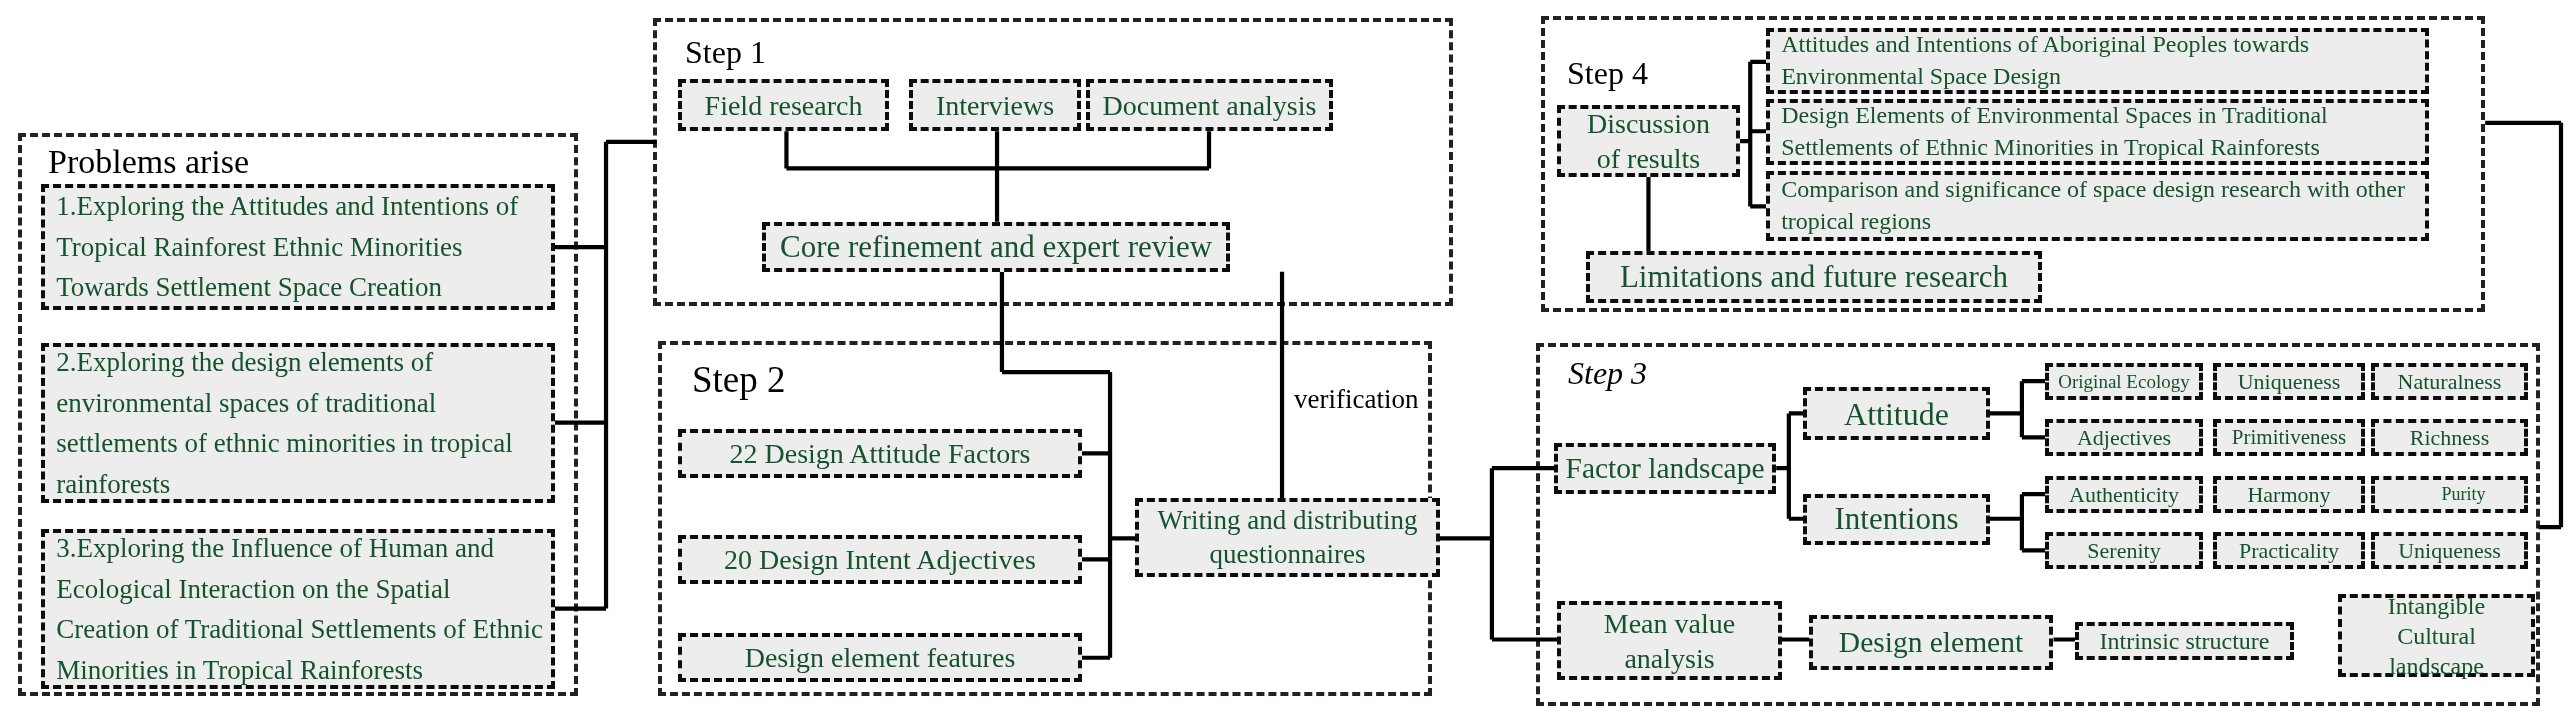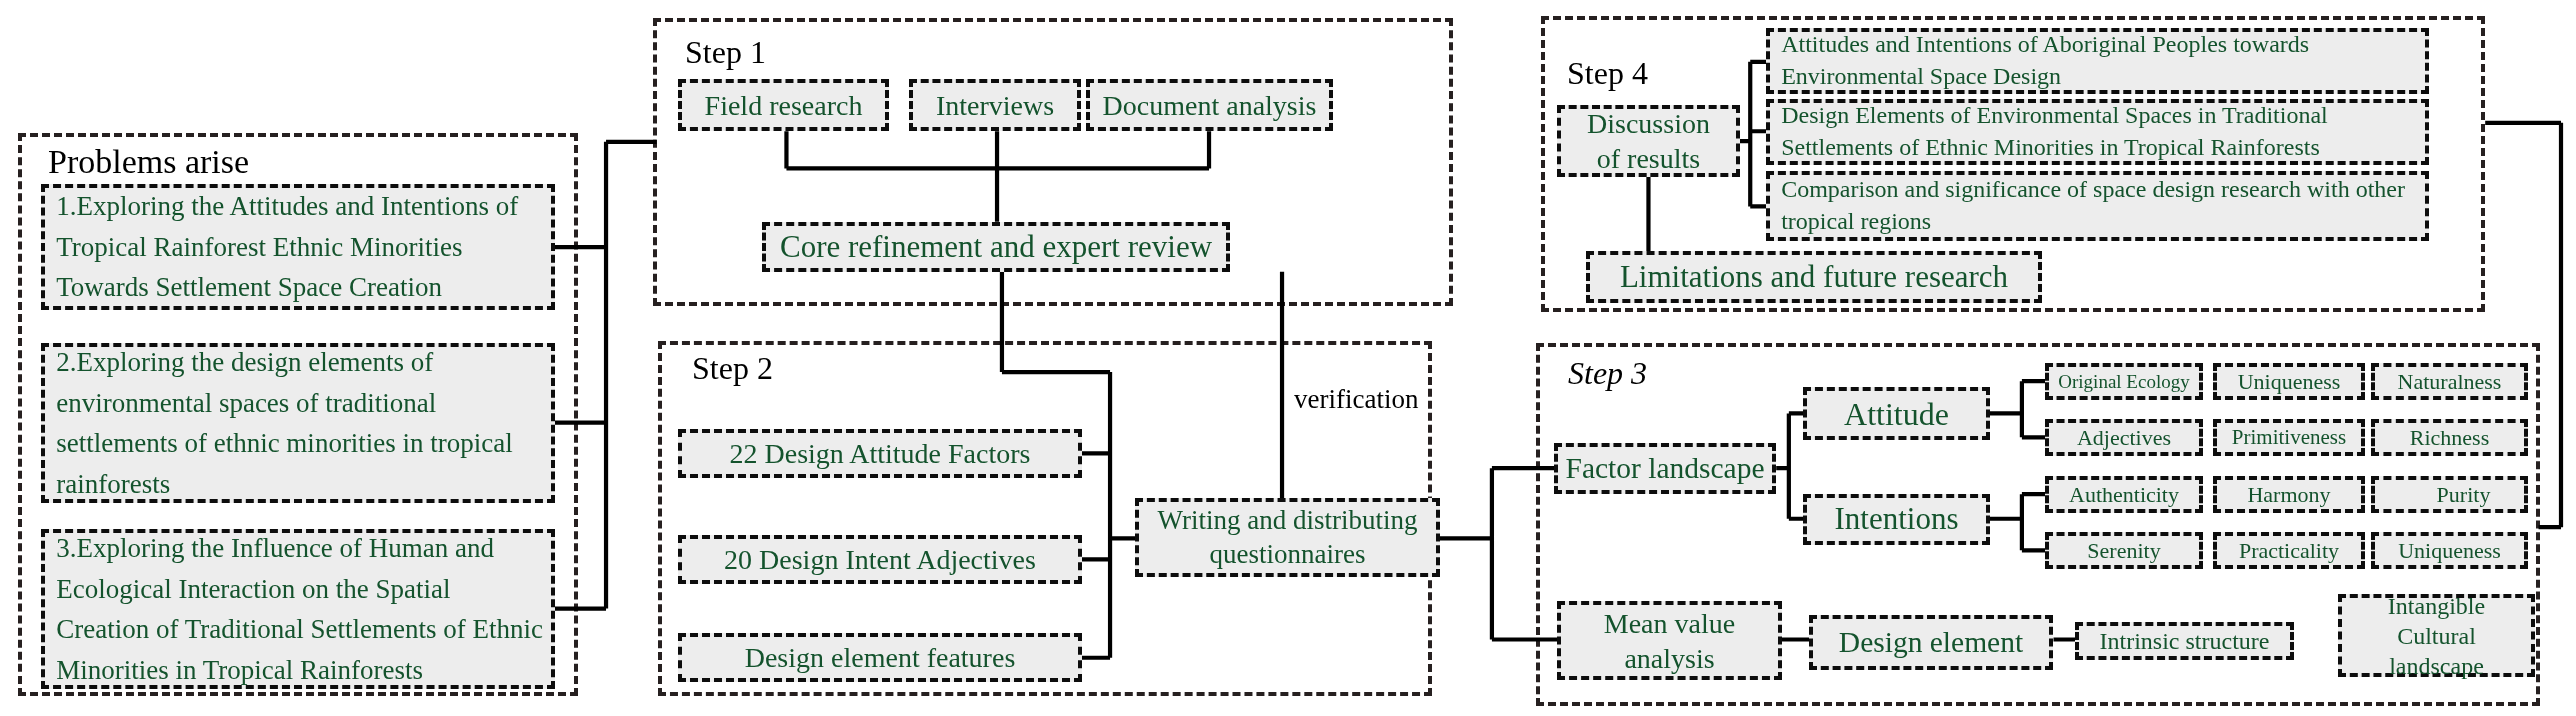--- a/index.html
+++ b/index.html
@@ -53,41 +53,41 @@
   <div class="box left" style="left:41px;top:184px;width:514px;height:126px;font-size:27px;line-height:1.5;">1.Exploring the Attitudes and Intentions of Tropical Rainforest Ethnic Minorities Towards Settlement Space Creation</div>
   <div class="box left" style="left:41px;top:343px;width:514px;height:160px;font-size:27px;line-height:1.5;">2.Exploring the design elements of environmental spaces of traditional settlements of ethnic minorities in tropical rainforests</div>
   <div class="box left" style="left:41px;top:529px;width:514px;height:160px;font-size:27px;line-height:1.5;">3.Exploring the Influence of Human and Ecological Interaction on the Spatial Creation of Traditional Settlements of Ethnic Minorities in Tropical Rainforests</div>
 
   <div class="ptitle" style="left:685px;top:34px;font-size:32px;">Step 1</div>
   <div class="box" style="left:678px;top:79px;width:211px;height:52px;font-size:28px;">Field research</div>
   <div class="box" style="left:909px;top:79px;width:172px;height:52px;font-size:28px;">Interviews</div>
   <div class="box" style="left:1086px;top:79px;width:247px;height:52px;font-size:28px;">Document analysis</div>
   <div class="box" style="left:762px;top:222px;width:468px;height:50px;font-size:31px;">Core refinement and expert review</div>
 
-  <div class="ptitle" style="left:692px;top:350px;font-size:32px;">Step 2</div>
+  <div class="ptitle" style="left:692px;top:358px;font-size:37px;">Step 2</div>
   <div class="box" style="left:678px;top:429px;width:404px;height:49px;font-size:28px;">22 Design Attitude Factors</div>
   <div class="box" style="left:678px;top:535px;width:404px;height:49px;font-size:28px;">20 Design Intent Adjectives</div>
   <div class="box" style="left:678px;top:633px;width:404px;height:49px;font-size:28px;">Design element features</div>
   <div class="box" style="left:1135px;top:498px;width:305px;height:79px;font-size:27px;padding:0 7px;">Writing and distributing questionnaires</div>
   <div class="label" style="left:1294px;top:384px;font-size:27px;">verification</div>
 
   <div class="ptitle" style="left:1568px;top:355px;font-size:32px;font-style:italic;">Step 3</div>
   <div class="box" style="left:1554px;top:443px;width:222px;height:51px;font-size:29.5px;">Factor landscape</div>
   <div class="box" style="left:1803px;top:387px;width:187px;height:53px;font-size:32px;">Attitude</div>
   <div class="box" style="left:1803px;top:494px;width:187px;height:51px;font-size:31px;">Intentions</div>
 
   <div class="box" style="left:2045px;top:363px;width:158px;height:37px;font-size:19px;">Original Ecology</div>
   <div class="box" style="left:2213px;top:363px;width:152px;height:37px;font-size:22px;">Uniqueness</div>
   <div class="box" style="left:2371px;top:363px;width:157px;height:37px;font-size:22px;">Naturalness</div>
   <div class="box" style="left:2045px;top:419px;width:158px;height:37px;font-size:22px;">Adjectives</div>
   <div class="box" style="left:2213px;top:419px;width:152px;height:37px;font-size:21px;">Primitiveness</div>
   <div class="box" style="left:2371px;top:419px;width:157px;height:37px;font-size:22px;">Richness</div>
   <div class="box" style="left:2045px;top:476px;width:158px;height:37px;font-size:22px;">Authenticity</div>
   <div class="box" style="left:2213px;top:476px;width:152px;height:37px;font-size:22px;">Harmony</div>
-  <div class="box" style="left:2371px;top:476px;width:157px;height:37px;font-size:22px;padding-left:28px;">Purity</div>
+  <div class="box" style="left:2371px;top:476px;width:157px;height:37px;font-size:18px;padding-left:28px;">Purity</div>
   <div class="box" style="left:2045px;top:532px;width:158px;height:37px;font-size:22px;">Serenity</div>
   <div class="box" style="left:2213px;top:532px;width:152px;height:37px;font-size:22px;">Practicality</div>
   <div class="box" style="left:2371px;top:532px;width:157px;height:37px;font-size:22px;">Uniqueness</div>
 
   <div class="box" style="left:1557px;top:601px;width:225px;height:79px;font-size:28px;padding:0 14px;">Mean value analysis</div>
   <div class="box" style="left:1809px;top:615px;width:244px;height:55px;font-size:29.5px;">Design element</div>
   <div class="box" style="left:2075px;top:622px;width:219px;height:38px;font-size:24px;">Intrinsic structure</div>
   <div class="box" style="left:2338px;top:594px;width:197px;height:83px;font-size:24px;padding:0 9.8px;">Intangible Cultural landscape</div>
 
   <div class="ptitle" style="left:1567px;top:27px;font-size:32px;margin-top:28px;">Step 4</div>

